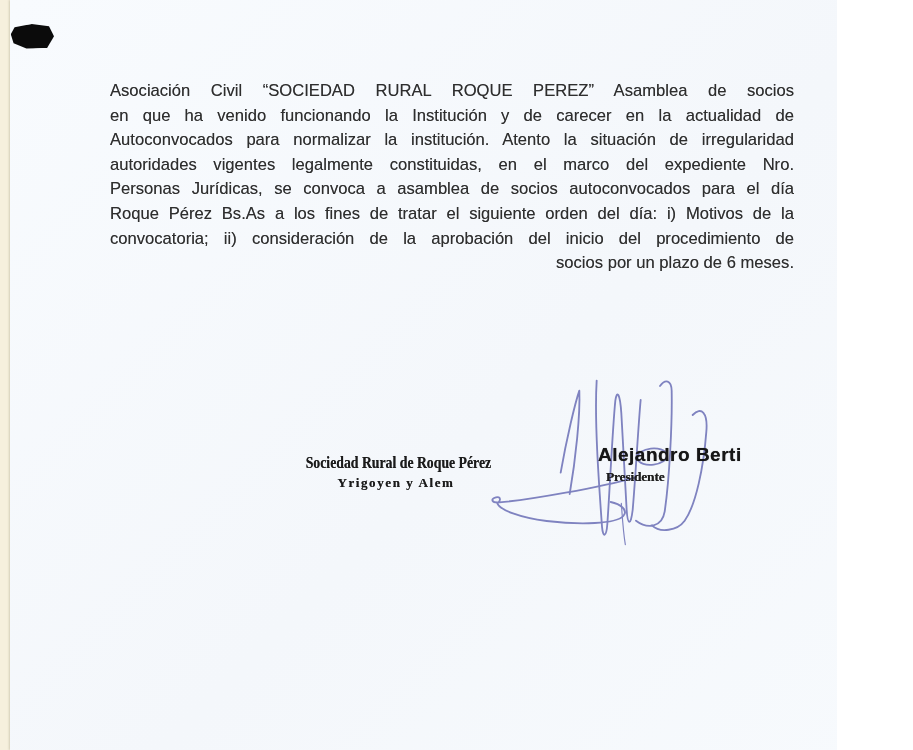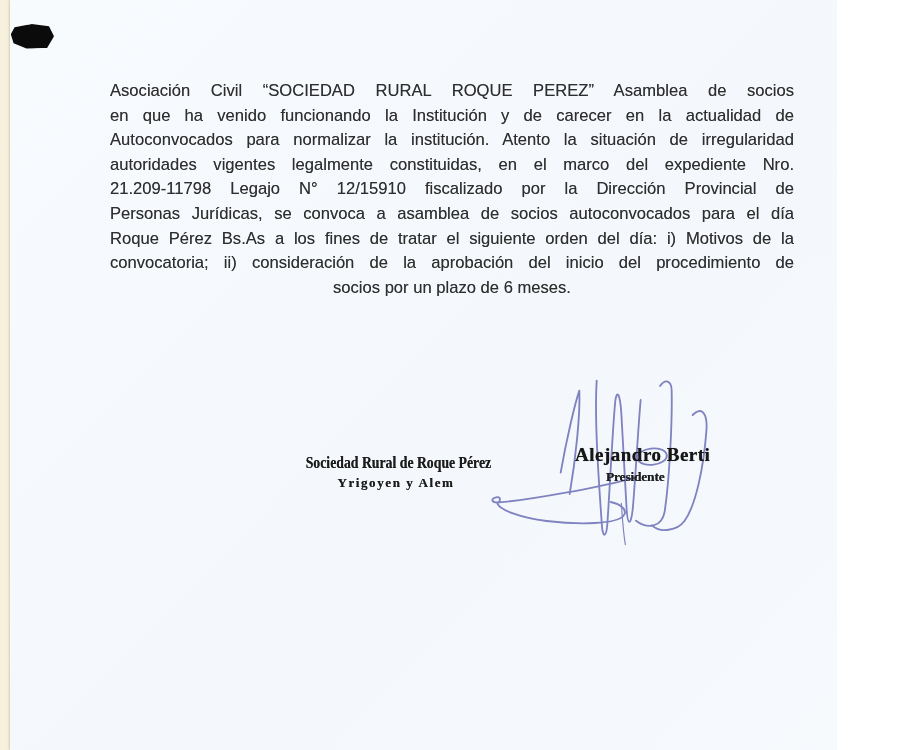--- a/index.html
+++ b/index.html
@@ -31,21 +31,21 @@
     left:110px;top:79px;width:684px;
     font-size:16.6px;line-height:24.6px;
     color:#2e2e2e;
     text-shadow:0 0 .5px rgba(46,46,46,.55);
   }
   #para .jline{
     text-align:justify;
     text-align-last:justify;
     white-space:normal;
   }
-  #para .lastline{text-align:center;}
+  #para .lastline{text-align:right;}
   
   #addr-stamp{
     position:absolute;
     left:291px;top:454px;width:210px;
     text-align:center;
     font-family:"Liberation Serif", serif;
     font-weight:bold;
     color:#1b1b1b;
     text-shadow:0 0 .6px rgba(20,20,20,.7);
   }
@@ -55,27 +55,28 @@
   
   #sig{
     position:absolute;
     left:480px;top:370px;width:240px;height:180px;
   }
   #sig svg{display:block;width:240px;height:180px;}
   
   #name-stamp{
     position:absolute;
     left:575px;top:444px;
-    font-family:Liberation Serif, serif;
+    font-family:Liberation Sans, sans-serif;
     font-weight:bold;
     font-size:19px;
     letter-spacing:.5px;
     color:#161616;
     text-shadow:0 0 .7px rgba(15,15,15,.8);
     white-space:nowrap;
+    padding-left:23px;
   }
   #title-stamp{
     position:absolute;
     left:606px;top:469px;
     font-family:"Liberation Serif", serif;
     font-weight:bold;
     font-size:13.5px;
     letter-spacing:-.2px;
     color:#1d1d1d;
     text-shadow:0 0 .6px rgba(20,20,20,.75);
@@ -88,21 +89,20 @@
 <div id="screen">
   <div id="paper"></div>
 
   <div id="corner-mark"></div>
 
   <div id="para">
     <div class="jline">Asociación Civil “SOCIEDAD RURAL ROQUE PEREZ” Asamblea de socios</div>
     <div class="jline">en que ha venido funcionando la Institución y de carecer en la actualidad de</div>
     <div class="jline">Autoconvocados para normalizar la institución. Atento la situación de irregularidad</div>
     <div class="jline">autoridades vigentes legalmente constituidas, en el marco del expediente Nro.</div>
-    <div class="jline">21.209-11798 Legajo N° 12/15910 fiscalizado por la Dirección Provincial de</div>
     <div class="jline">Personas Jurídicas, se convoca a asamblea de socios autoconvocados para el día</div>
     <div class="jline">Roque Pérez Bs.As a los fines de tratar el siguiente orden del día: i) Motivos de la</div>
     <div class="jline">convocatoria; ii) consideración de la aprobación del inicio del procedimiento de</div>
     <div class="lastline">socios por un plazo de 6 meses.</div>
   </div>
 
   <div id="addr-stamp">
     <div class="s1">Sociedad Rural de Roque Pérez</div>
     <div class="s2">Yrigoyen y Alem</div>
   </div>

